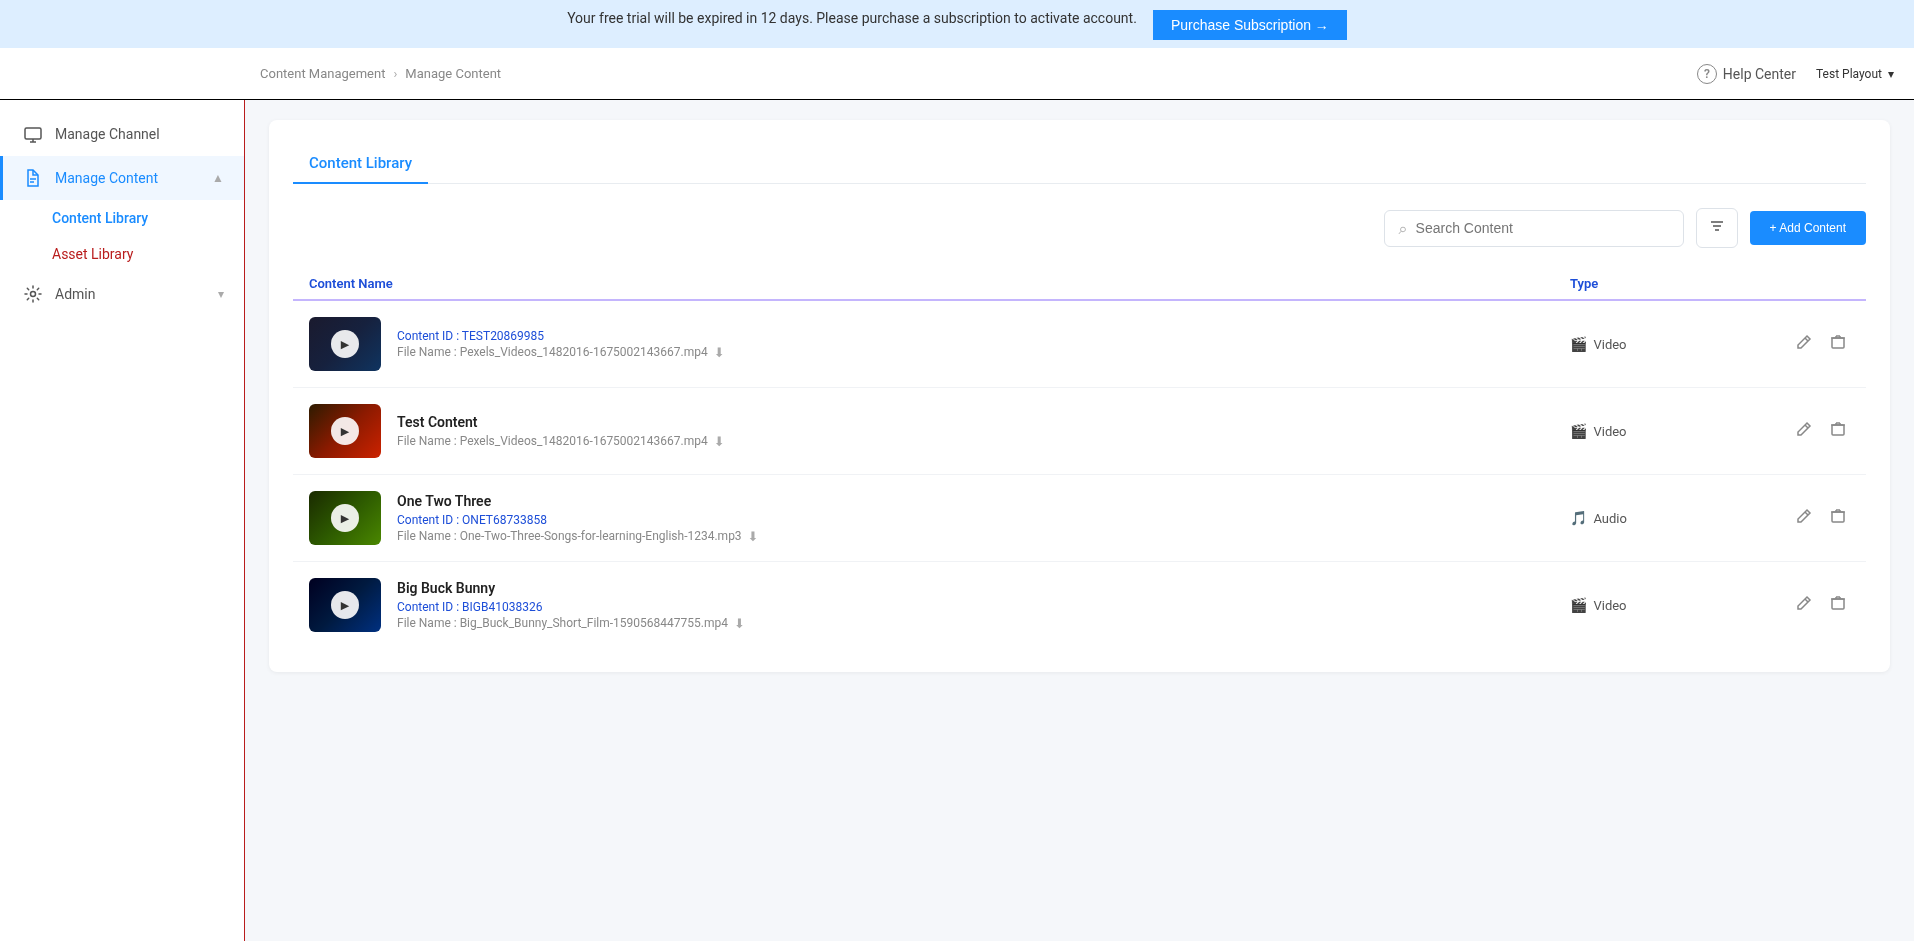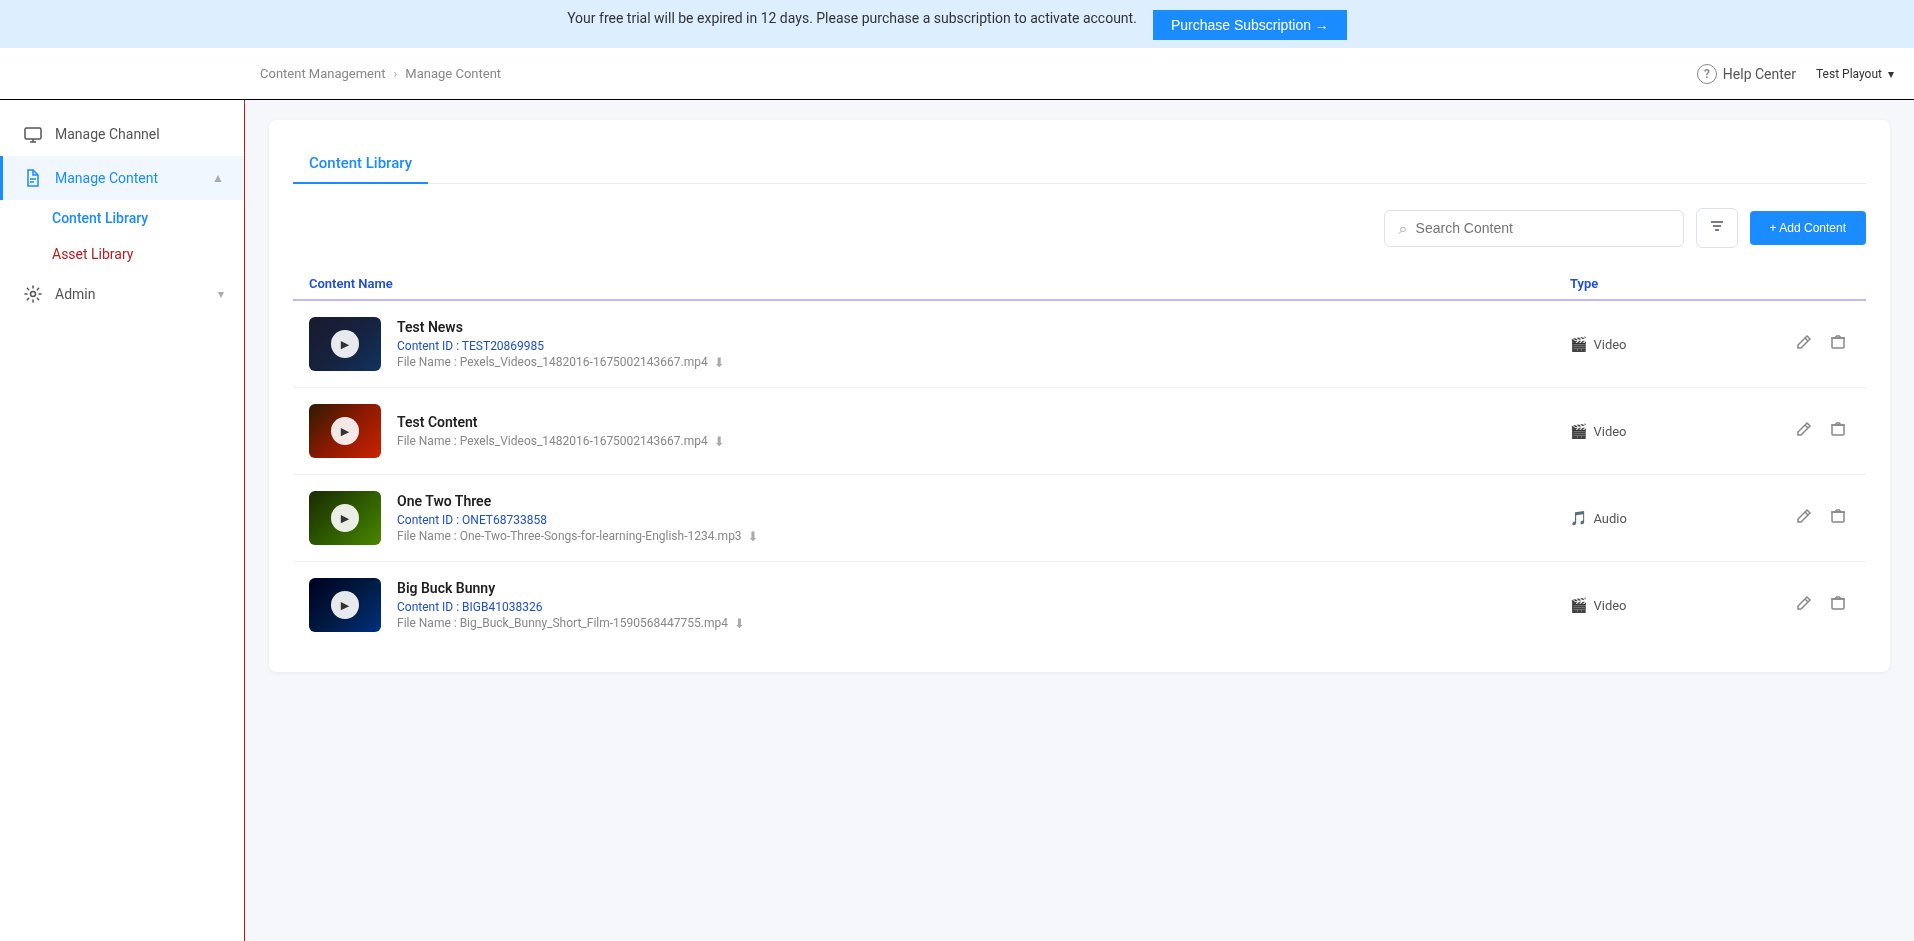--- a/index.html
+++ b/index.html
@@ -431,21 +431,20 @@
       <span></span>
     </div>
 
     <div id="content-rows">
         <div class="content-row">
     <div class="content-info">
       <div class="thumbnail thumbnail-1">
         <div class="play-btn">▶</div>
       </div>
       <div class="content-meta">
-        <div class="content-title">Test News</div>
         <div class="content-id">Content ID : TEST20869985</div>
         <div class="content-filename">
           <span>File Name : Pexels_Videos_1482016-1675002143667.mp4</span>
           <span class="download-icon">⬇</span>
         </div>
       </div>
     </div>
     <div class="type-cell">
       <span class="type-icon">🎬</span>
       <span>Video</span>

